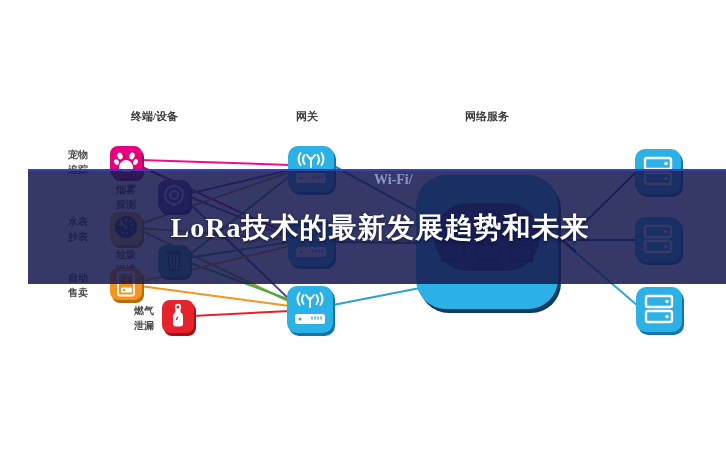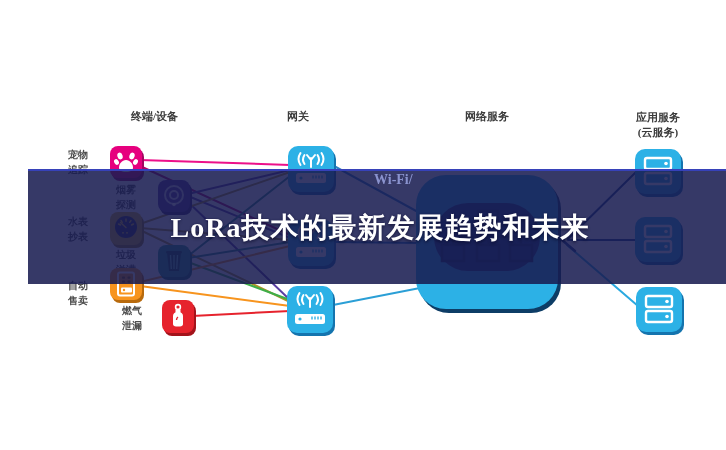--- a/index.html
+++ b/index.html
@@ -64,48 +64,44 @@
       <line x1="305" y1="305" x2="392" y2="288" stroke="#2b9fd6"></line>
 
       <line x1="540" y1="239" x2="608" y2="172" stroke="#1d4289"></line>
       <line x1="540" y1="240" x2="607" y2="240" stroke="#1d4289"></line>
       <line x1="539" y1="245" x2="610" y2="306" stroke="#2aa9e0"></line>
       <path d="M547,229 L534,240 L547,251" stroke="#1d4289" stroke-width="2.5"></path>
     </g>
   </svg>
 
   <div class="col-header" style="left:103px;top:109px;">终端/设备</div>
-  <div class="col-header" style="left:259px;top:109px;">网关</div>
+  <div class="col-header" style="left:268px;top:109px;">网关</div>
   <div class="col-header" style="left:437px;top:109px;text-align:center;">网络服务</div>
-  <div class="col-header" style="left:608px;top:110px;">
-    <div>应用服务</div>
-    <div>(云服务)</div>
-  </div>
 
   <div class="dev-label" style="left:40px;top:147px;width:38px;">
     <div>宠物</div>
       <div>追踪</div>
   </div>
   <div class="dev-label" style="left:88px;top:182px;width:38px;">
     <div>烟雾</div>
       <div>探测</div>
   </div>
   <div class="dev-label" style="left:40px;top:214px;width:38px;">
     <div>水表</div>
       <div>抄表</div>
   </div>
   <div class="dev-label" style="left:88px;top:247px;width:38px;">
     <div>垃圾</div>
       <div>溢满</div>
   </div>
-  <div class="dev-label" style="left:40px;top:278px;width:38px;">
+  <div class="dev-label" style="left:40px;top:270px;width:38px;">
     <div>自动</div>
       <div>售卖</div>
   </div>
-  <div class="dev-label" style="left:94px;top:303px;width:38px;">
+  <div class="dev-label" style="left:106px;top:303px;width:38px;">
     <div>燃气</div>
       <div>泄漏</div>
   </div>
 
   <div class="tile tile-paw" style="left:82px;top:146px;width:32px;height:32px;">
     <svg width="32" height="32" viewBox="0 0 32 32">
       <g fill="#ffffff">
         <ellipse cx="10" cy="10" rx="2.6" ry="3.4" transform="rotate(-18 10 10)"></ellipse>
         <ellipse cx="22" cy="10" rx="2.6" ry="3.4" transform="rotate(18 22 10)"></ellipse>
         <ellipse cx="6.5" cy="16" rx="2.2" ry="3" transform="rotate(-32 6.5 16)"></ellipse>

